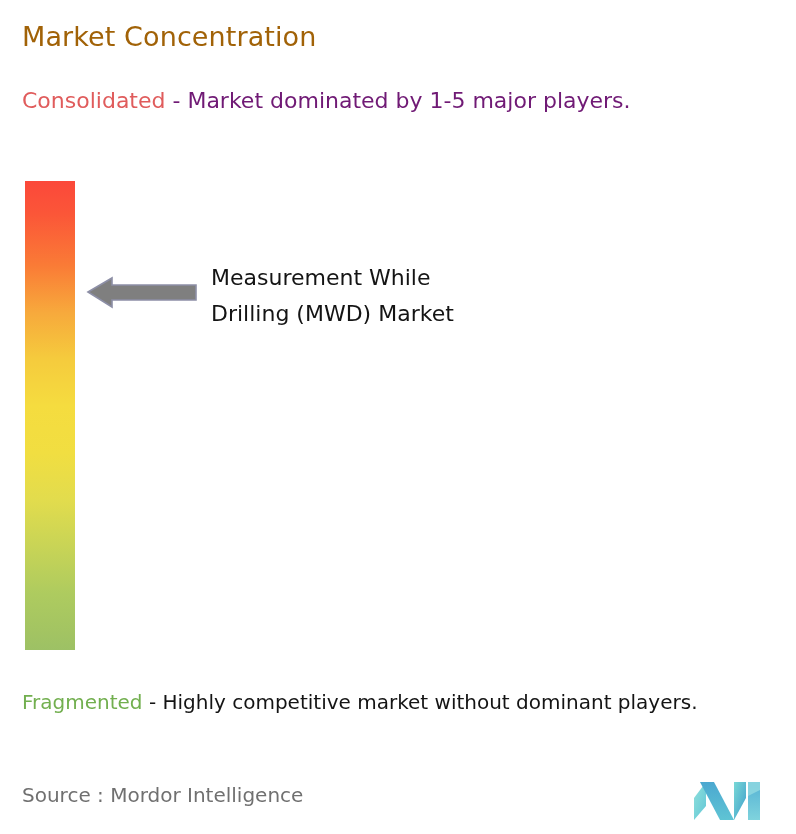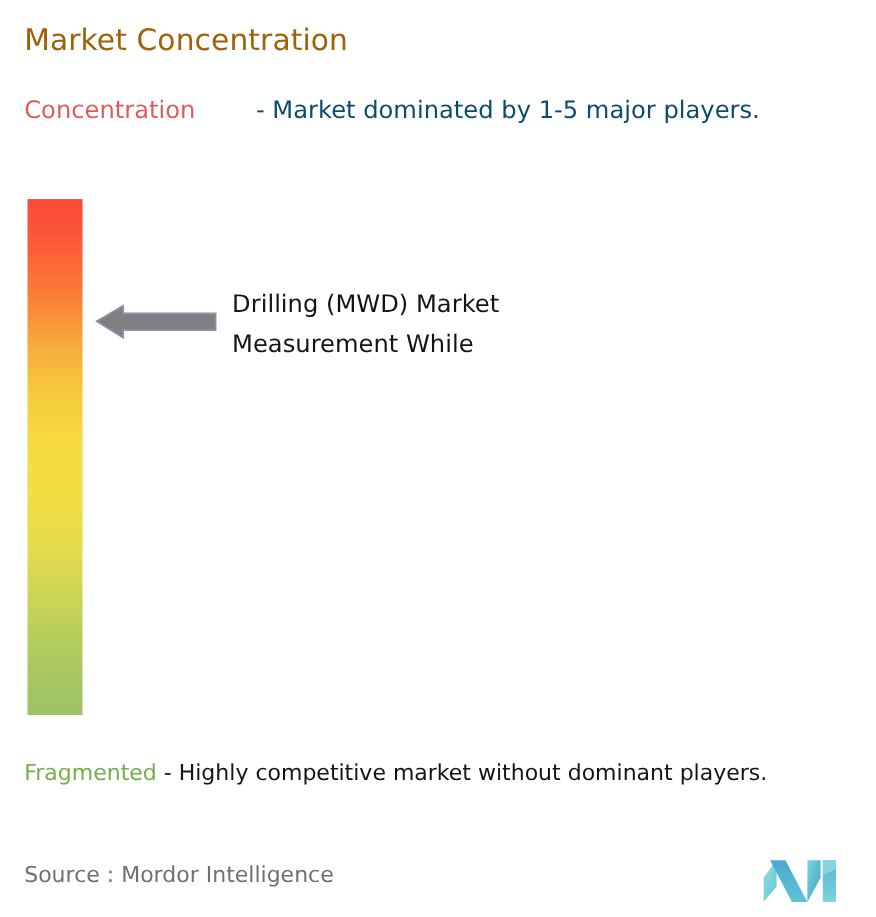--- a/index.html
+++ b/index.html
@@ -37,22 +37,21 @@
     width: 740px;
     font-size: 22px;
     line-height: 32px;
     font-weight: 400;
     color: #141414;
   }
   .legend-top .term {
     color: #e05c5c;
   }
   .legend-top .desc {
-    color: #0c4a6e;
-    margin-left: 48px;
+    color: #701a75;
   }
 
   
   .scale-bar {
     position: absolute;
     left: 25px;
     top: 181px;
     width: 50px;
     height: 469px;
     background: linear-gradient(
@@ -135,33 +134,33 @@
     top: 0px;
     width: 72px;
     height: 52px;
   }
 </style>
 </head>
 <body>
 
 <div class="page-title">Market Concentration</div>
 
-<div class="legend-top"><span class="term">Concentration</span><span class="desc"> - Market dominated by 1-5 major players.</span></div>
+<div class="legend-top"><span class="term">Consolidated</span><span class="desc"> - Market dominated by 1-5 major players.</span></div>
 
 <div class="scale-bar"></div>
 
 <div class="pointer-arrow">
   <svg width="112" height="44" viewBox="0 0 112 44" xmlns="http://www.w3.org/2000/svg">
     <polygon points="2,22 26,8 26,15 110,15 110,30 26,30 26,37" fill="#7f7f7f" stroke="#8d8fa6" stroke-width="1.6" stroke-linejoin="miter"></polygon>
   </svg>
 </div>
 
 <div class="pointer-label">
+  <div>Measurement While</div>
   <div>Drilling (MWD) Market</div>
-  <div>Measurement While</div>
 </div>
 
 <div class="legend-bottom"><span class="term">Fragmented</span><span class="desc">  - Highly competitive market without dominant players.</span></div>
 
 <div class="footer">
   <div class="source-text">Source :  Mordor Intelligence</div>
 
   <div class="brand-logo">
     <svg width="72" height="52" viewBox="0 0 72 52" xmlns="http://www.w3.org/2000/svg">
       <defs>

